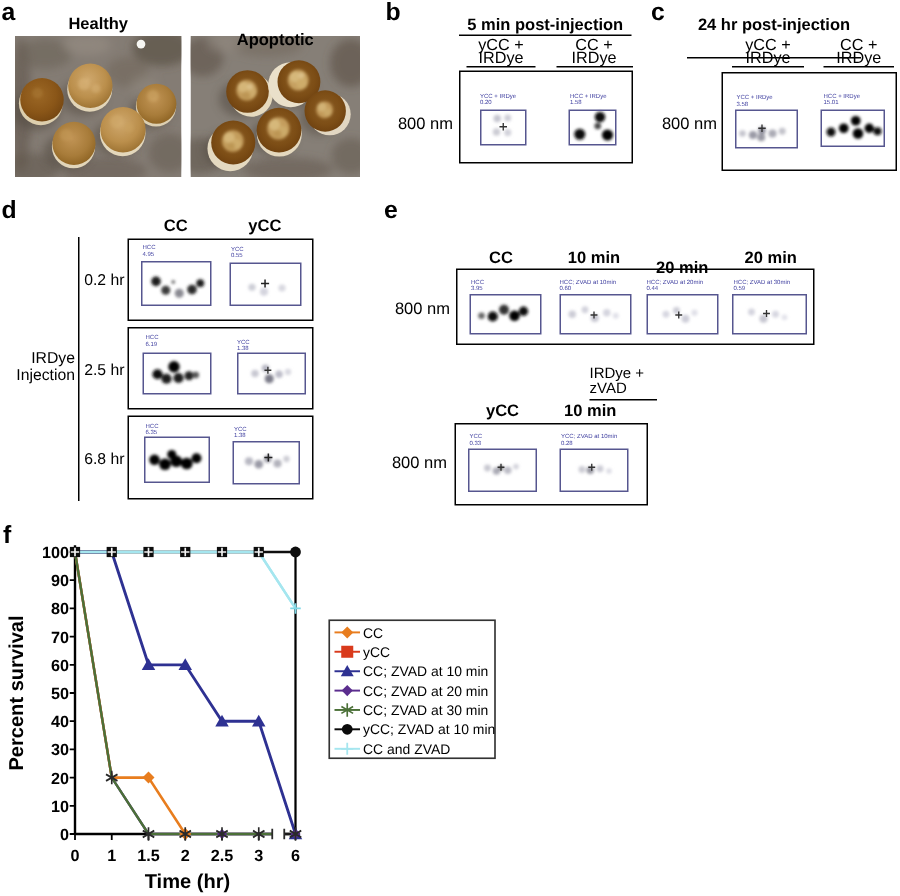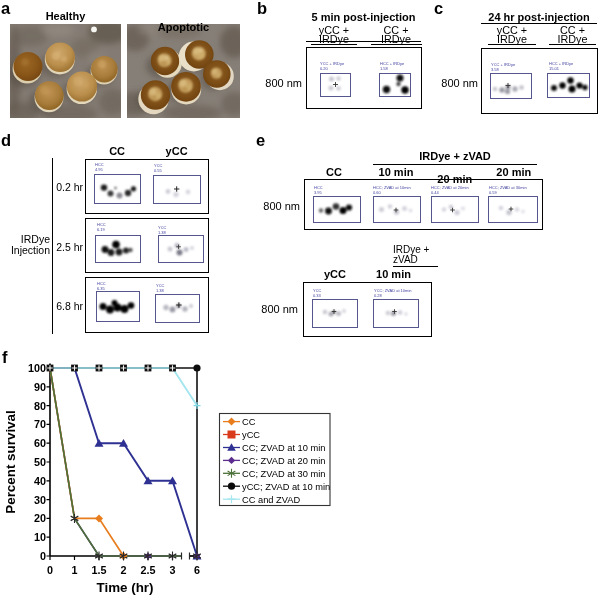--- a/index.html
+++ b/index.html
@@ -409,32 +409,32 @@
 </g>
 </g>
 </g>
 </svg>
 
 <div class="abs pl" style="left:1px;top:0px">a</div>
 <div class="abs t11 ctr" style="left:10px;top:11px;width:111px">Healthy</div>
 <div class="abs t11 ctr" style="left:127px;top:22px;width:113px">Apoptotic</div>
 
 <div class="abs pl" style="left:257px;top:0px">b</div>
-<div class="abs t11 ctr" style="left:306px;top:12px;width:115px;border-bottom:1.2px solid #000;padding-bottom:18px">5 min post-injection</div>
+<div class="abs t11 ctr" style="left:306px;top:12px;width:115px;border-bottom:1.2px solid #000;padding-bottom:0px">5 min post-injection</div>
 <div class="abs col2" style="left:311px;width:46px">yCC +<br>IRDye</div>
 <div class="abs col2" style="left:370.5px;width:51px">CC +<br>IRDye</div>
 <div class="abs box" style="left:306px;top:47px;width:114px;height:60px"></div>
 <div class="abs t11 rt" style="left:262px;top:78px;width:40px">800 nm</div>
 <div class="abs bbox" style="left:319.5px;top:73px;width:29.5px;height:22px"></div>
 <div class="abs bbox" style="left:379px;top:72.6px;width:30px;height:22.4px"></div>
 <div class="abs tiny" style="left:320px;top:62px">YCC + IRDye<br>0.20</div>
 <div class="abs tiny" style="left:380px;top:61.5px">HCC + IRDye<br>1.58</div>
 
 <div class="abs pl" style="left:434px;top:0px">c</div>
-<div class="abs t11 ctr" style="left:481px;top:12px;width:116px;border-bottom:1.2px solid #000;padding-bottom:0px">24 hr post-injection</div>
+<div class="abs t11 ctr" style="left:458px;top:12px;width:116px;border-bottom:1.2px solid #000;padding-bottom:15px">24 hr post-injection</div>
 <div class="abs col2" style="left:488px;width:48px">yCC +<br>IRDye</div>
 <div class="abs col2" style="left:549px;width:47px">CC +<br>IRDye</div>
 <div class="abs box" style="left:481px;top:48px;width:115px;height:64px"></div>
 <div class="abs t11 rt" style="left:438px;top:78px;width:40px">800 nm</div>
 <div class="abs bbox" style="left:490px;top:73.4px;width:39.6px;height:23.2px"></div>
 <div class="abs bbox" style="left:546.6px;top:72.6px;width:41px;height:23.4px"></div>
 <div class="abs tiny" style="left:490.5px;top:62.5px">YCC + IRDye<br>3.58</div>
 <div class="abs tiny" style="left:548.5px;top:61.5px">HCC + IRDye<br>15.01</div>
 
 <div class="abs pl" style="left:1px;top:131.5px">d</div>
@@ -455,21 +455,20 @@
 <div class="abs bbox" style="left:95px;top:234.5px;width:43.5px;height:26.5px"></div>
 <div class="abs bbox" style="left:157.5px;top:234.5px;width:44px;height:26.5px"></div>
 <div class="abs tiny" style="left:96.5px;top:222.5px">HCC<br>6.19</div>
 <div class="abs tiny" style="left:158px;top:226px">YCC<br>1.38</div>
 <div class="abs bbox" style="left:95.5px;top:291.2px;width:42.6px;height:29px"></div>
 <div class="abs bbox" style="left:154.9px;top:293.6px;width:43.4px;height:27.3px"></div>
 <div class="abs tiny" style="left:96.5px;top:281.5px">HCC<br>6.35</div>
 <div class="abs tiny" style="left:155.9px;top:283.5px">YCC<br>1.38</div>
 
 <div class="abs pl" style="left:256px;top:131.5px">e</div>
-<div class="abs t11 ctr" style="left:373px;top:151px;width:164px;border-bottom:1.2px solid #000;padding-bottom:2px">IRDye + zVAD</div>
 <div class="abs t11 ctr" style="left:312.5px;top:166.5px;width:43px">CC</div>
 <div class="abs t11 ctr" style="left:370px;top:166.5px;width:52px">10 min</div>
 <div class="abs t11 ctr" style="left:430.3px;top:174px;width:49px">20 min</div>
 <div class="abs t11 ctr" style="left:487.8px;top:166.5px;width:52px">20 min</div>
 <div class="abs box" style="left:304px;top:179px;width:237px;height:49px"></div>
 <div class="abs t11 rt" style="left:260px;top:200.5px;width:40px">800 nm</div>
 <div class="abs bbox" style="left:313px;top:195.5px;width:46px;height:25px"></div>
 <div class="abs bbox" style="left:372.8px;top:195.5px;width:46px;height:25px"></div>
 <div class="abs bbox" style="left:430.5px;top:195.5px;width:46px;height:25px"></div>
 <div class="abs bbox" style="left:488px;top:195.5px;width:48px;height:25px"></div>

